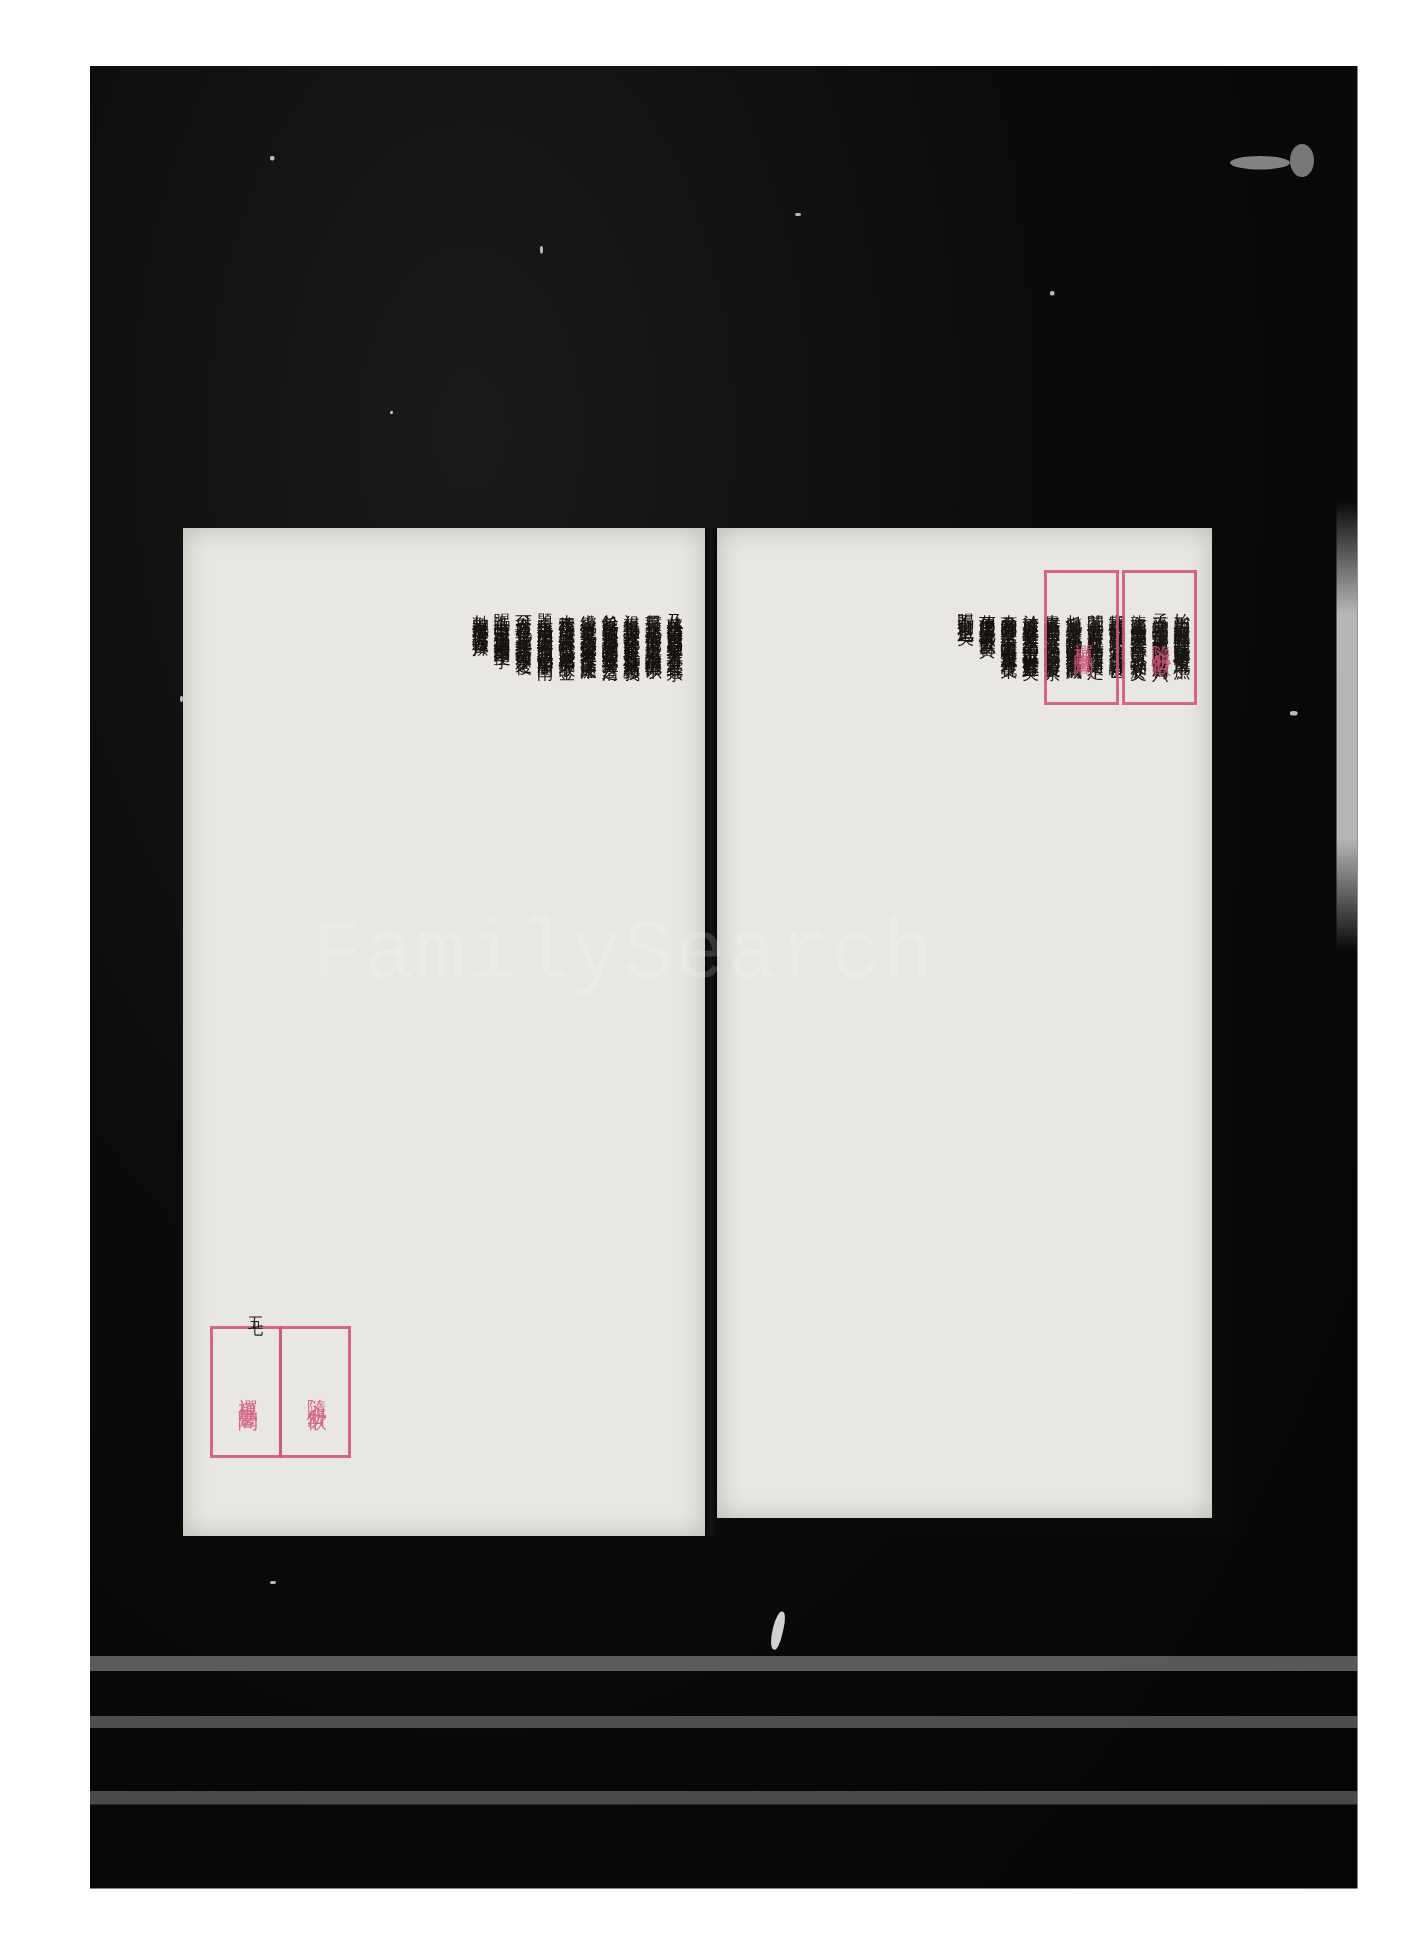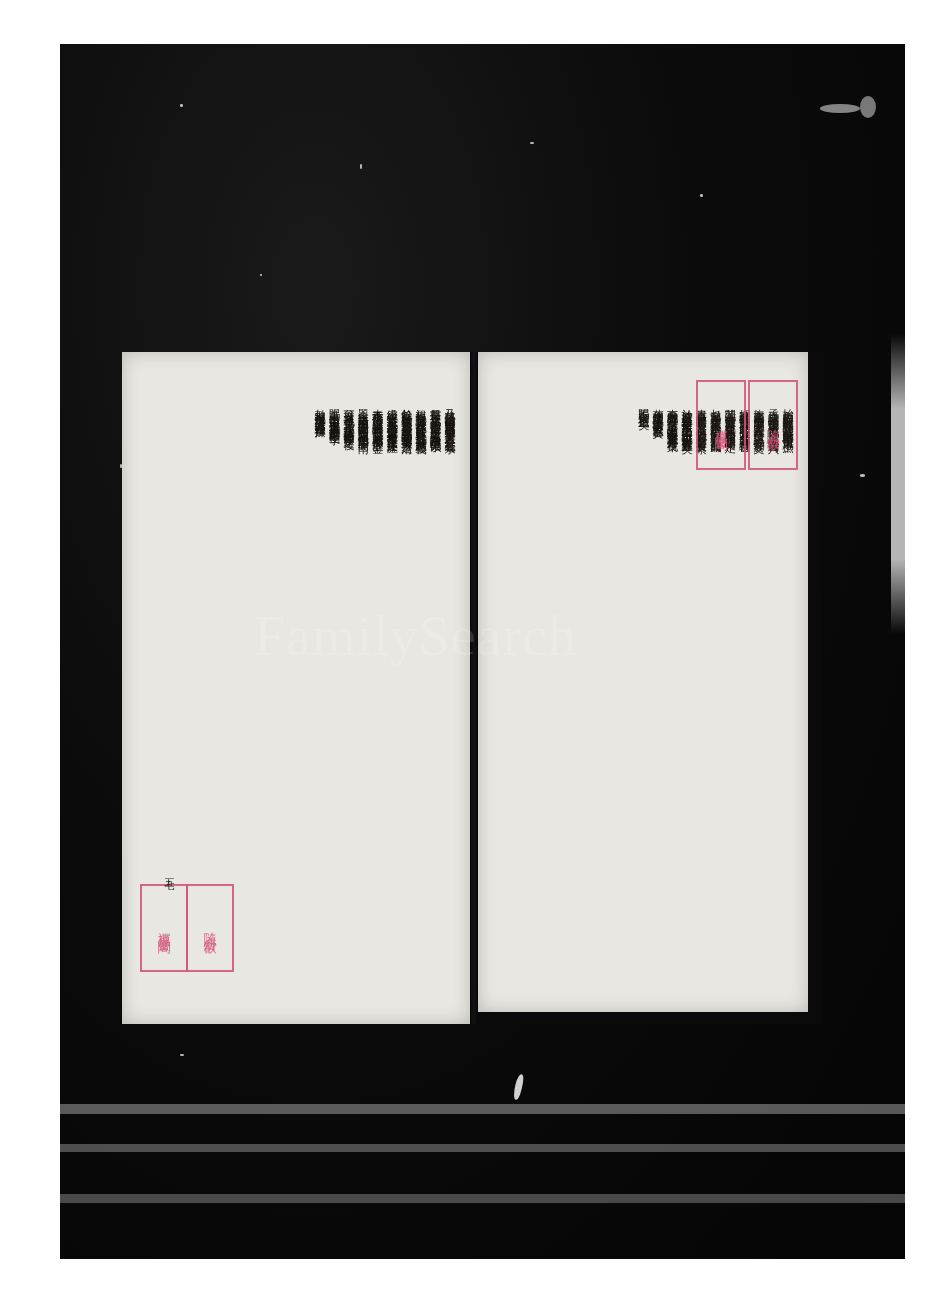--- a/index.html
+++ b/index.html
@@ -148,21 +148,21 @@
     letter-spacing: 2px;
   }
 
   
   .watermark {
     position: absolute;
     left: 0;
     top: 560px;
     width: 711px;
     text-align: center;
-    font-family: Liberation Serif, serif;
+    font-family: Liberation Mono, monospace;
     font-size: 56px;
     letter-spacing: 1px;
     color: rgba(255,255,255,0.16);
     pointer-events: none;
     user-select: none;
     white-space: nowrap;
   }
 
   
   .blotch {

